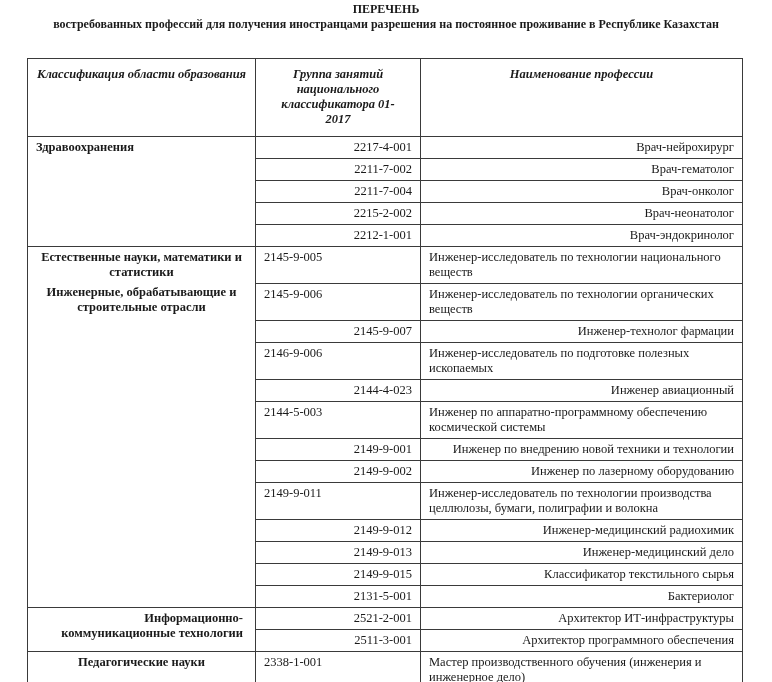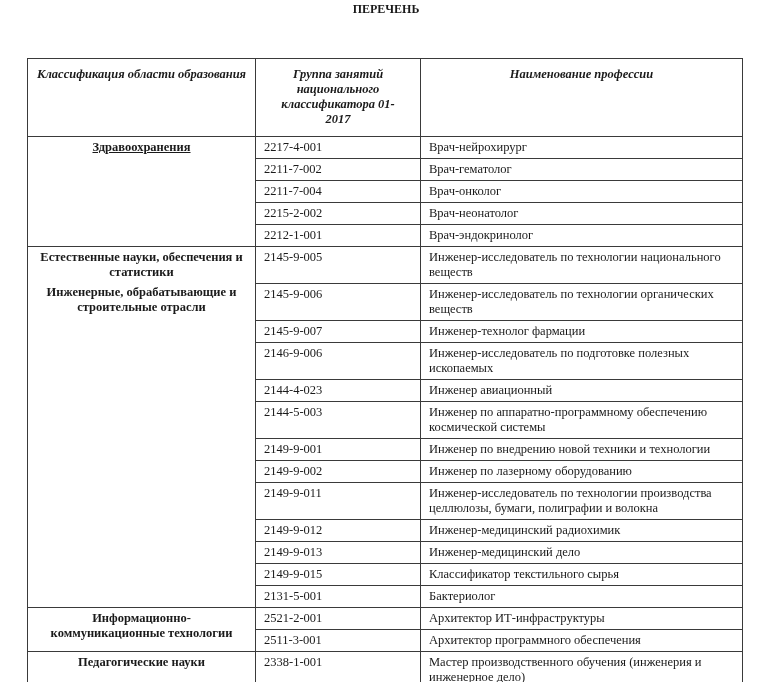--- a/index.html
+++ b/index.html
@@ -16,30 +16,31 @@
       width: 715px; border-collapse: collapse; table-layout: fixed;
       font-size: 12.5px; line-height: 15px;
     }
     td, th { border: 1px solid #3a3a3a; vertical-align: top; padding: 3px 8px 3px 8px; }
     th { font-weight: bold; text-align: center; padding-top: 8px; padding-bottom: 3px; font-style: italic; }
     th .line { display: block; }
     col.c1 { width: 228px; }
     col.c2 { width: 165px; }
     col.c3 { width: 322px; }
     td.cat { font-weight: bold; text-align: center; }
-    td.cat.left { text-align: center; text-decoration: underline; }
+    td.cat.left { text-align: left; }
     td.cat .p { display: block; margin-bottom: 5px; }
-    tr.single td { height: 15px; }
+    tr.single td { height: 15px; text-align: right; }
     tr.double td { height: 30px; }
   </style>
 </head>
 <body>
 
 <div class="heading">
   <div class="title">ПЕРЕЧЕНЬ</div>
+  <div class="subtitle">востребованных профессий для получения иностранцами разрешения на постоянное проживание в Республике Казахстан</div>
 </div>
 
 <table>
   <colgroup>
       <col class="c1">
       <col class="c2">
       <col class="c3">
     </colgroup>
   <thead>
     <tr>
@@ -76,21 +77,21 @@
       <td>2215-2-002</td>
       <td>Врач-неонатолог</td>
     </tr>
     <tr class="single">
       <td>2212-1-001</td>
       <td>Врач-эндокринолог</td>
     </tr>
 
     <tr class="double">
       <td class="cat" rowspan="13">
-        <span class="p">Естественные науки, обеспечения и статистики</span>
+        <span class="p">Естественные науки, математики и статистики</span>
         <span class="p">Инженерные, обрабатывающие и строительные отрасли</span>
       </td>
       <td>2145-9-005</td>
       <td>Инженер-исследователь по технологии национального веществ</td>
     </tr>
     <tr class="double">
       <td>2145-9-006</td>
       <td>Инженер-исследователь по технологии органических веществ</td>
     </tr>
     <tr class="single">

